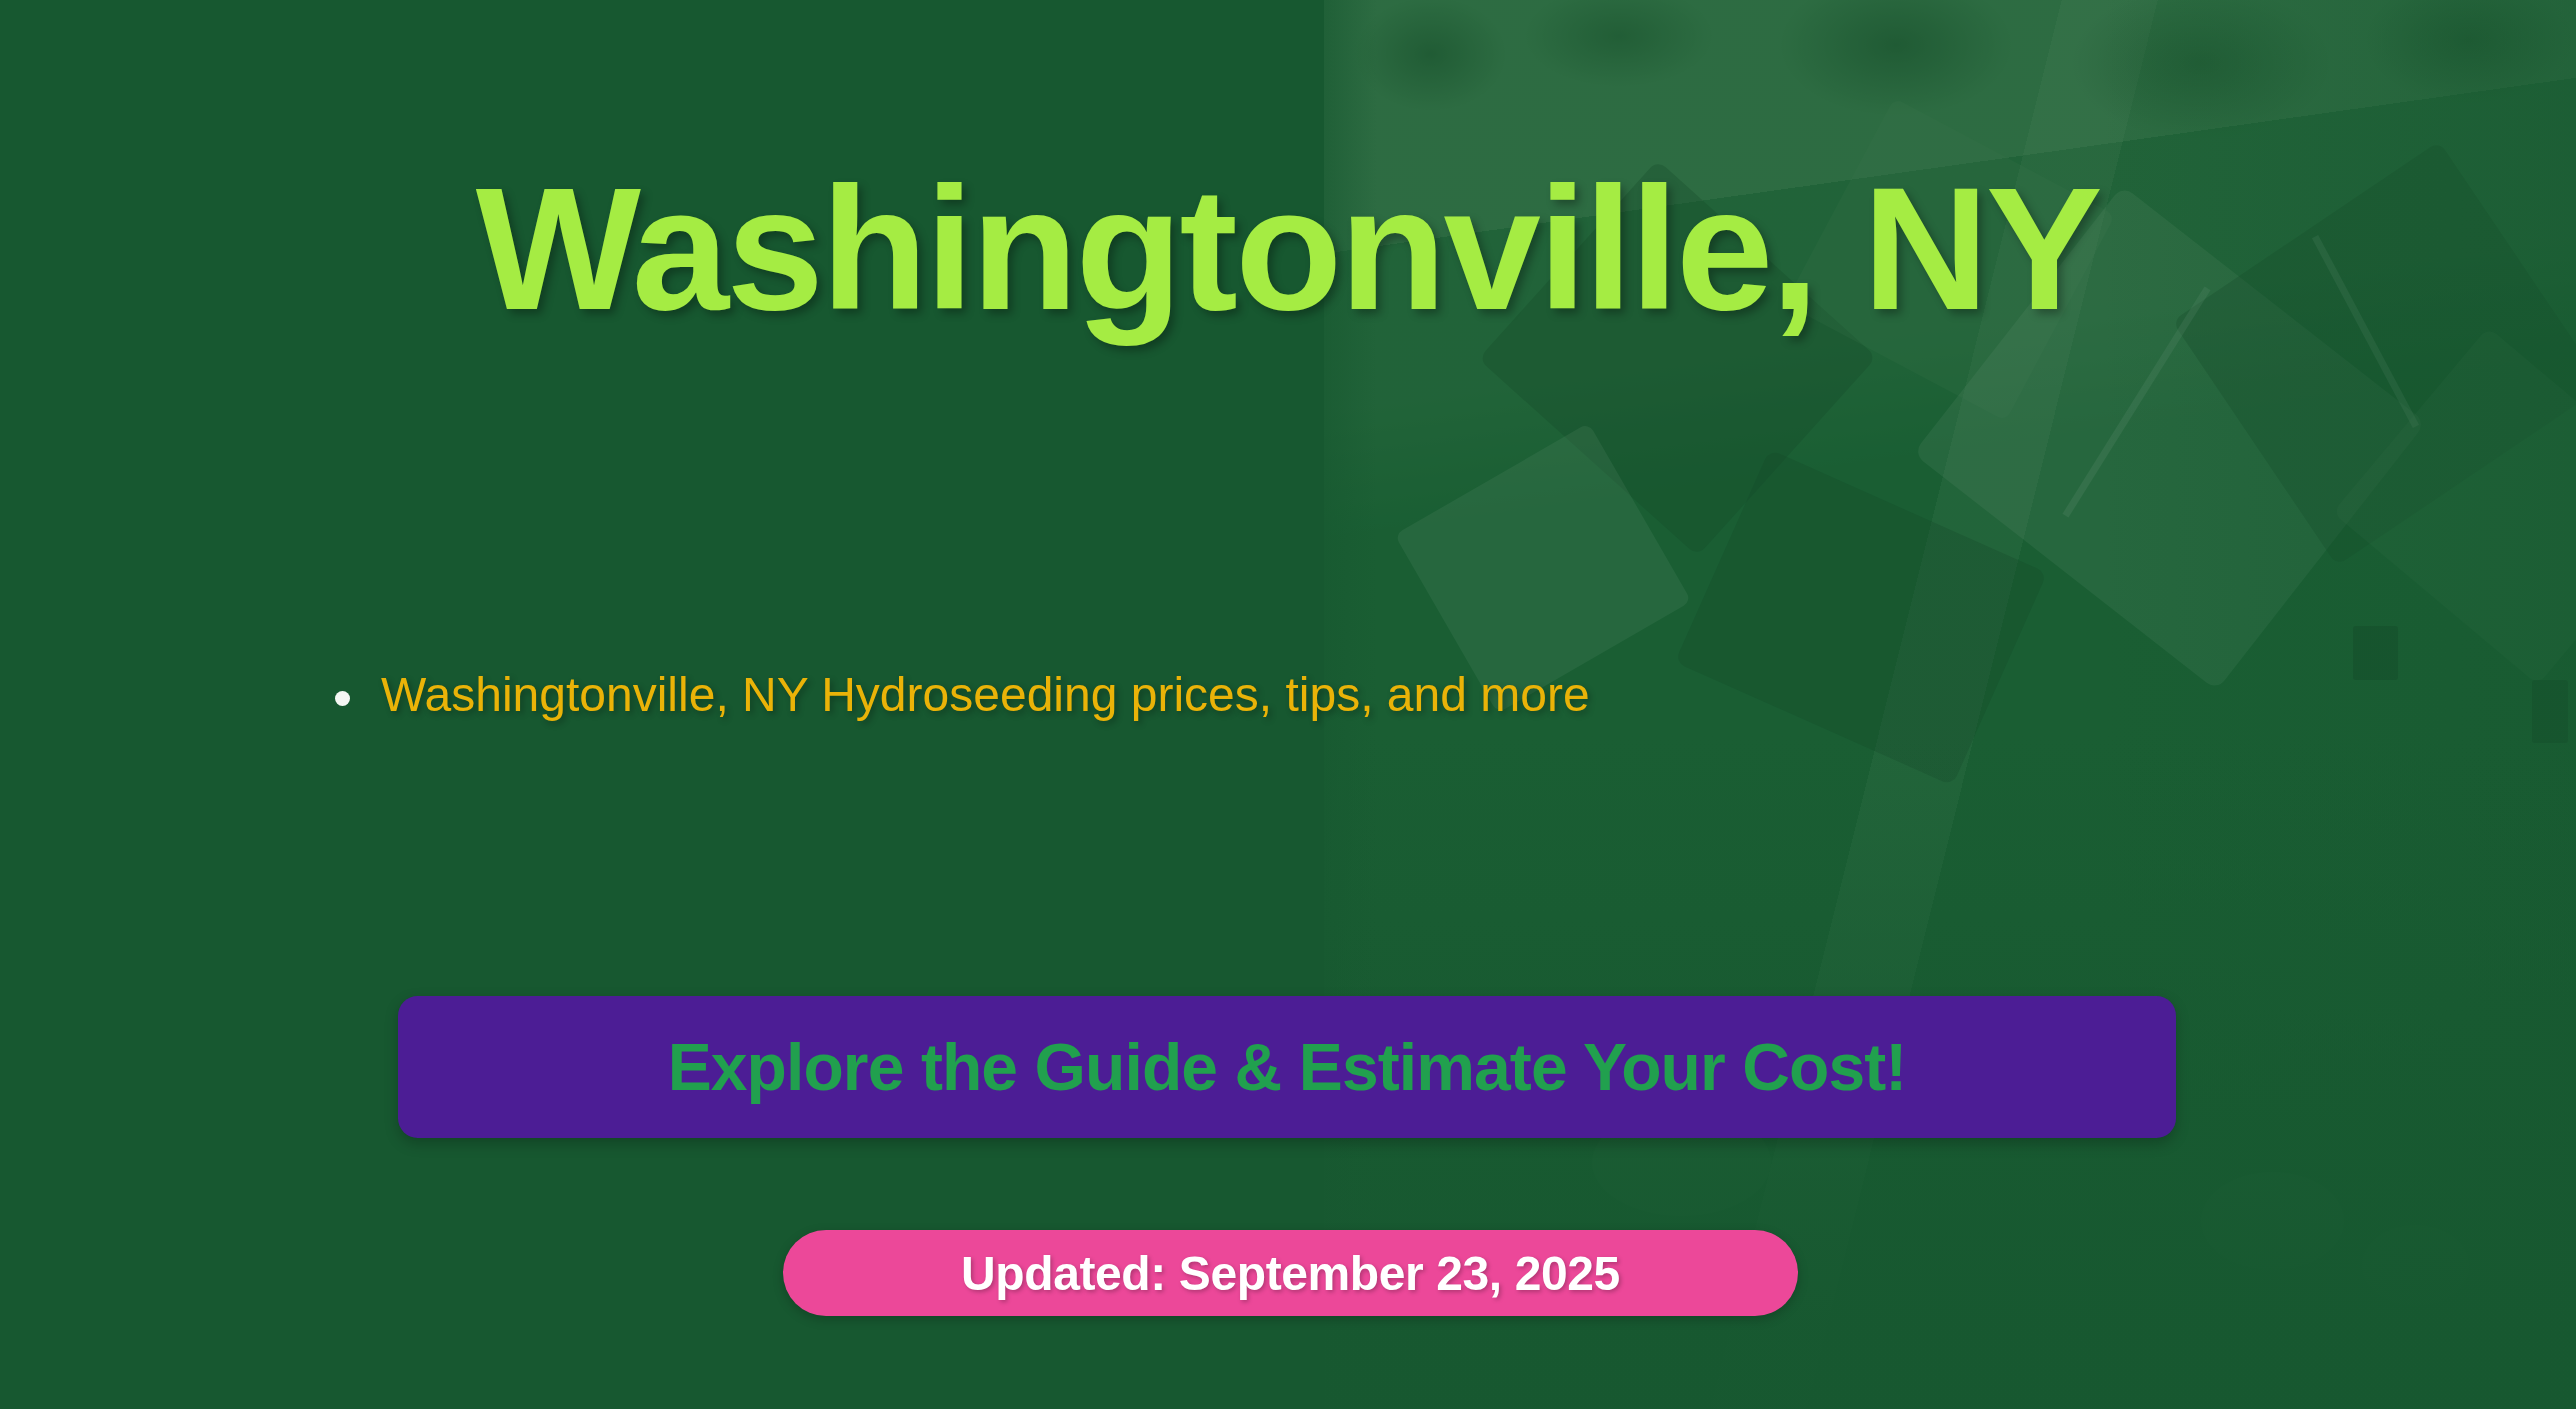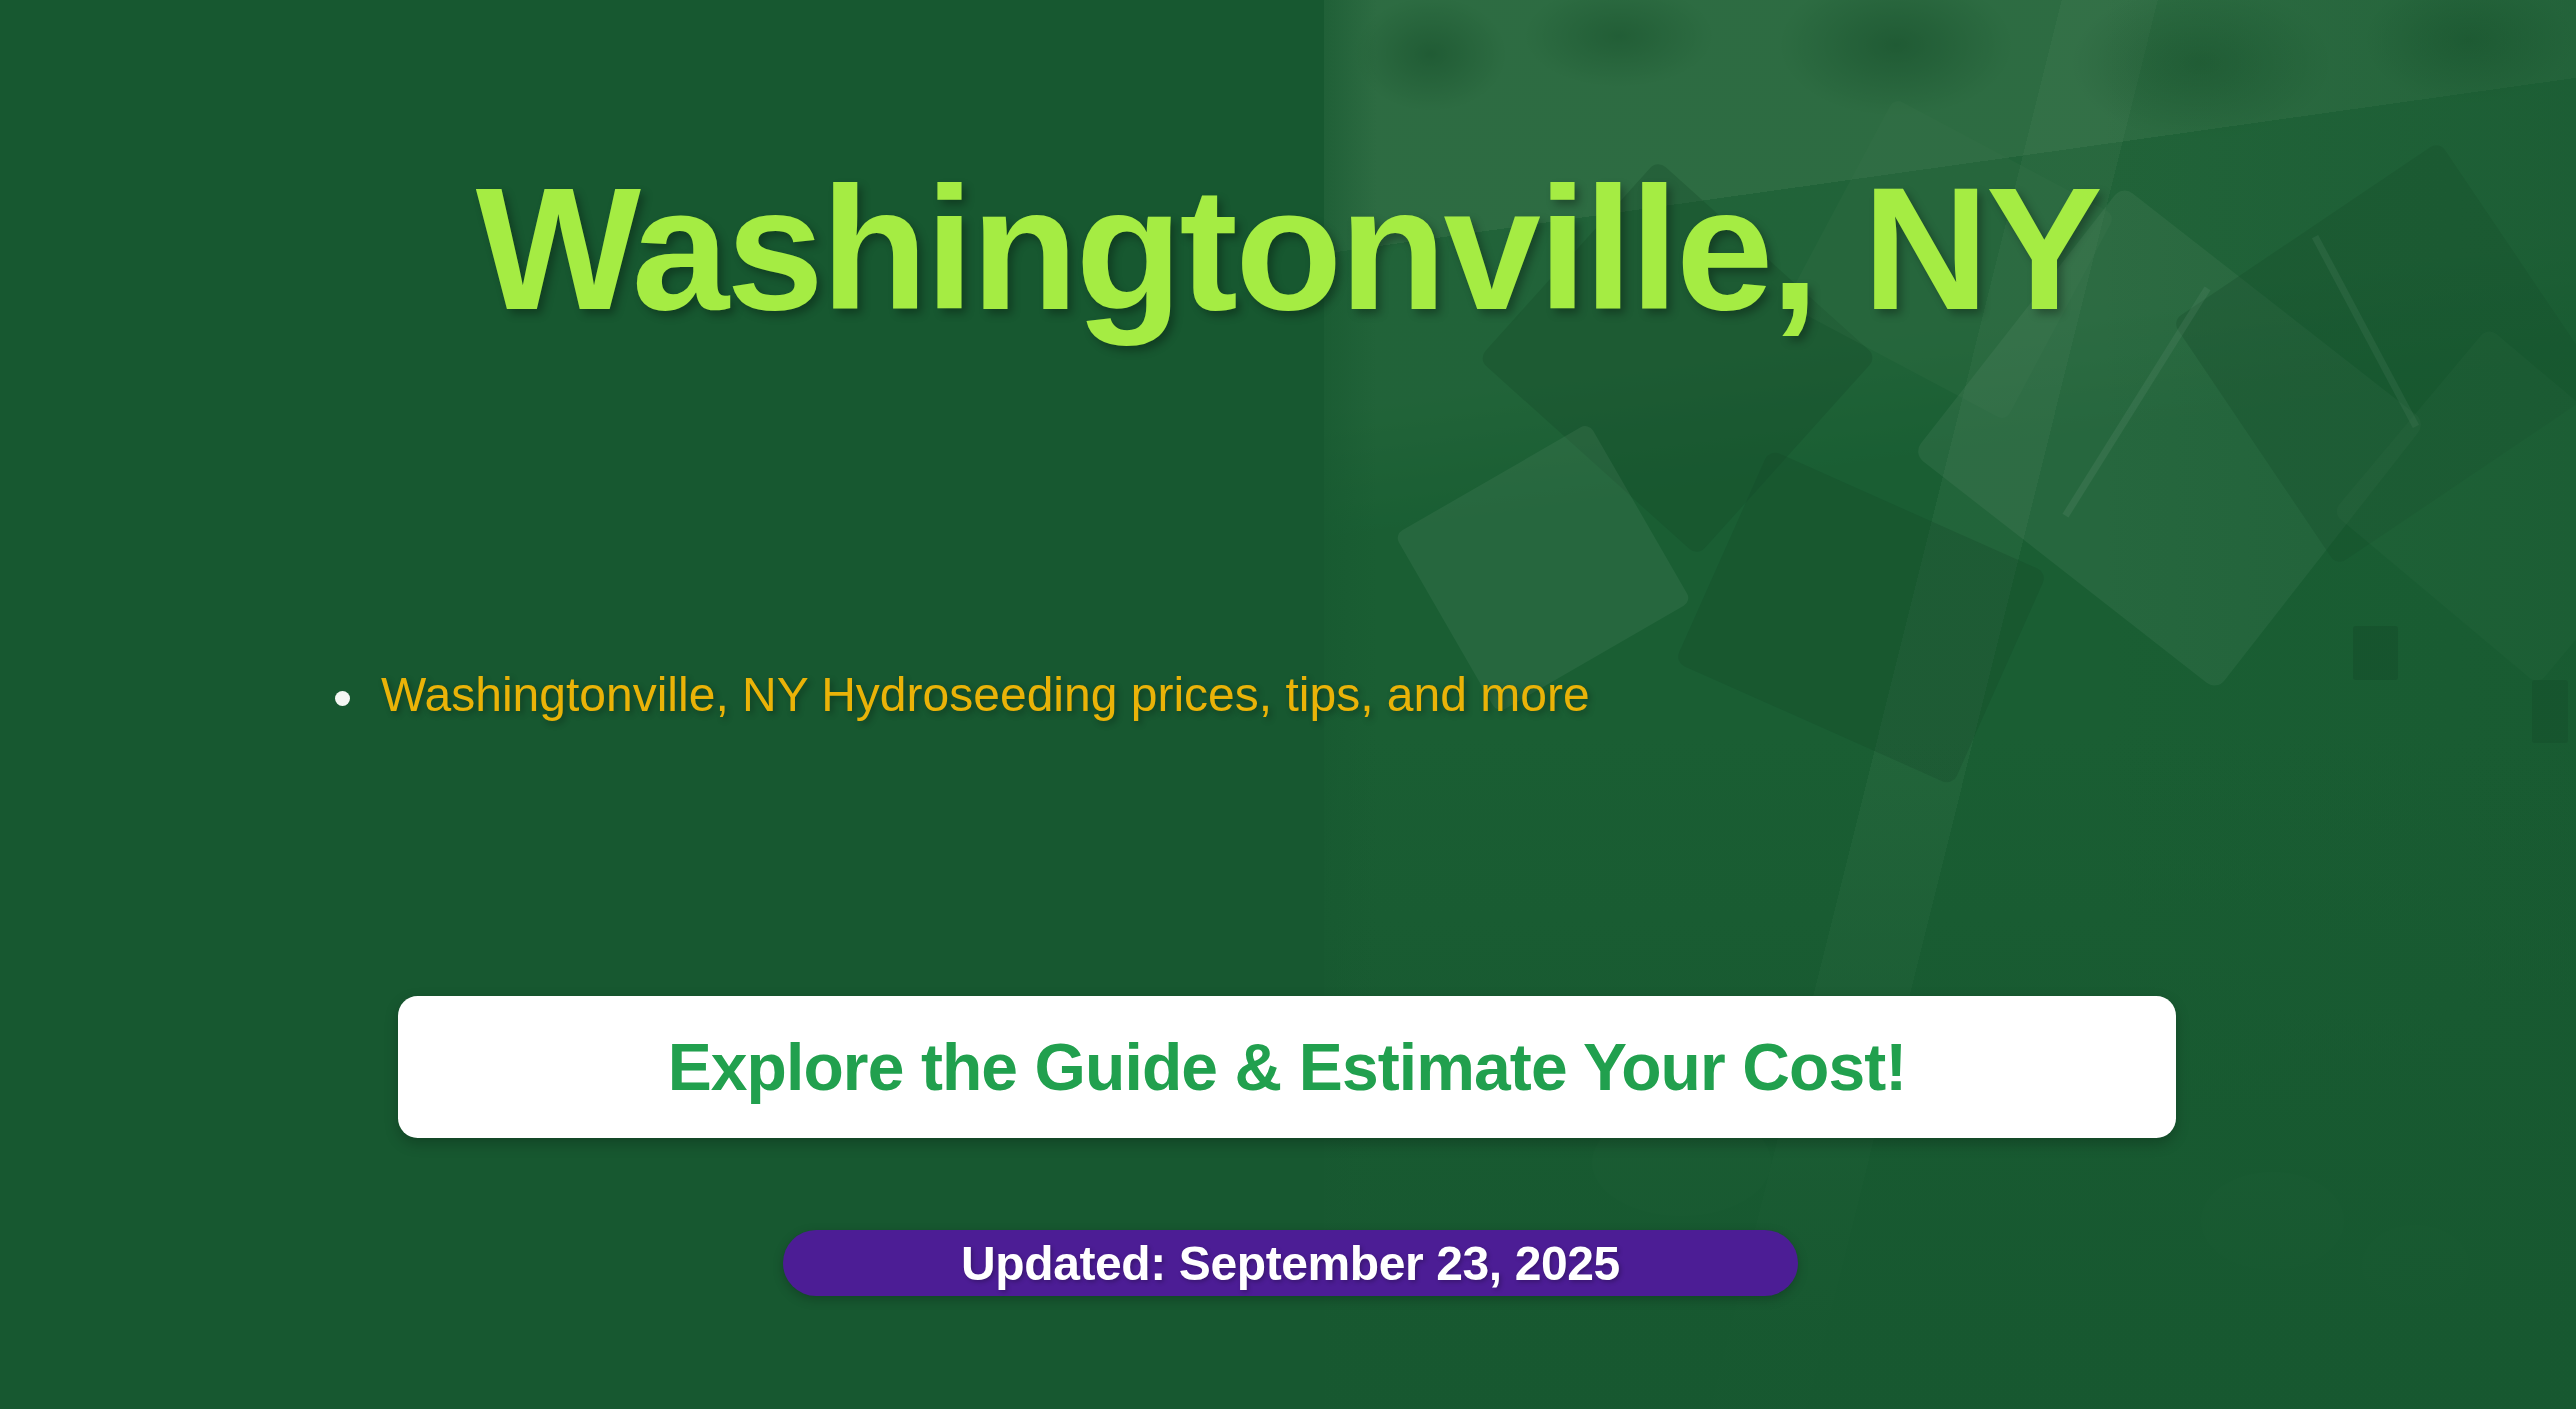--- a/index.html
+++ b/index.html
@@ -106,41 +106,41 @@
   .bullets li::before{
     content:"";
     position:absolute;left:12.5px;top:21.5px;
     width:15px;height:15px;border-radius:50%;
     background:#F4F7F3;
   }
 
   .cta{
     position:absolute;left:398px;top:996px;
     width:1778px;height:142px;
-    background:#ffffff;
+    background:#4c1d95;
     border-radius:19.7px;
     border:none;
     display:flex;align-items:center;justify-content:center;
     box-shadow:0 5.4px 14.3px rgba(0,0,0,.22);
     cursor:pointer;
     padding:0;
   }
   .cta-label{
     color:#21A04E;
     font-family:"Liberation Sans","DejaVu Sans",sans-serif;
     font-weight:bold;
     font-size:66px;
     letter-spacing:-0.9px;
     white-space:nowrap;
   }
 
   .badge{
     position:absolute;left:783px;top:1230px;
-    width:1015px;height:66px;
-    background:#4c1d95;
+    width:1015px;height:86px;
+    background:#ec4899;
     border-radius:47px;
     display:flex;align-items:center;justify-content:center;
     box-shadow:0 3.6px 10.7px rgba(0,0,0,.22);
   }
   .badge-label{
     color:#FFFFFF;font-weight:bold;font-size:48px;
     letter-spacing:-0.4px;white-space:nowrap;
     text-shadow:1.8px 1.8px 4.5px rgba(0,0,0,.25);
   }
 </style>

